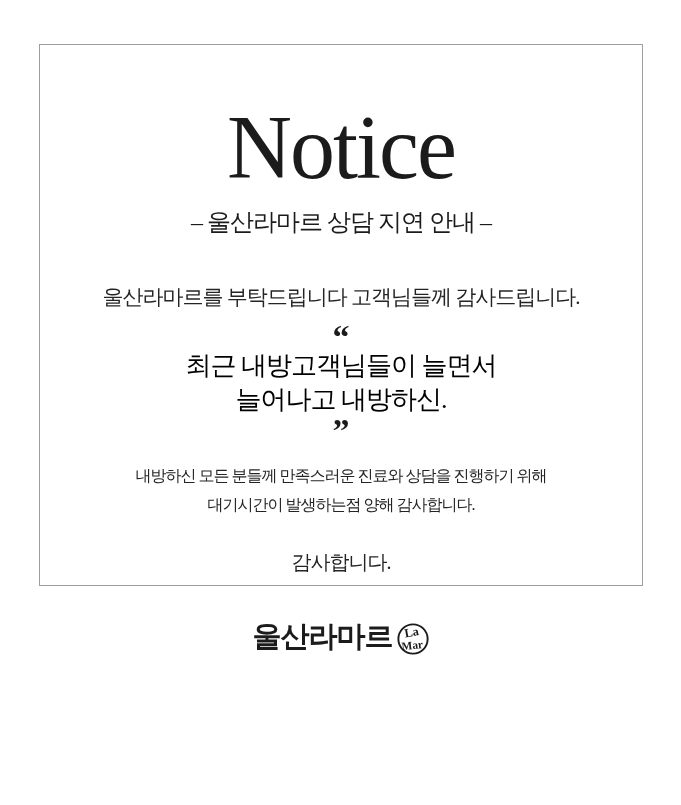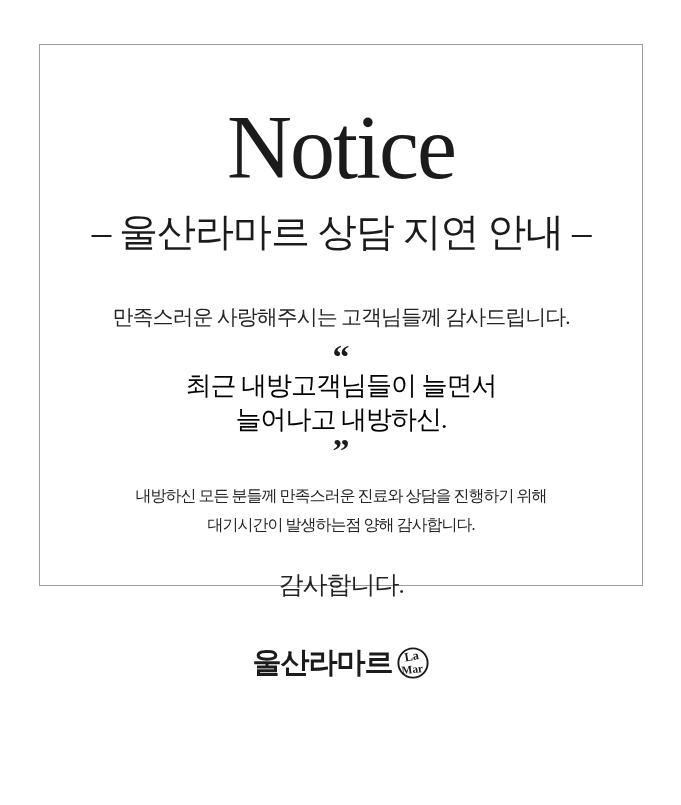--- a/index.html
+++ b/index.html
@@ -30,21 +30,21 @@
     font-family: "Liberation Serif", serif;
     font-size: 90px;
     line-height: 1;
     letter-spacing: -2px;
     font-weight: 400;
     color: #1b1b1b;
     margin: 58px 0 0 0;
   }
   .subtitle {
     font-family: "Liberation Serif", serif;
-    font-size: 39px;
+    font-size: 24px;
     line-height: 1.3;
     margin-top: 14px;
     color: #1b1b1b;
     letter-spacing: -1px;
     text-align: center;
   }
   .greeting {
     font-size: 21px;
     line-height: 1.3;
     margin-top: 46px;
@@ -68,31 +68,31 @@
     letter-spacing: -1px;
   }
   .para {
     font-size: 16px;
     line-height: 29px;
     margin-top: 22px;
     color: #242424;
     letter-spacing: -1px;
   }
   .closing {
-    font-size: 25px;
+    font-size: 20px;
     line-height: 1.3;
     margin-top: 30px;
     color: #242424;
     letter-spacing: -1px;
   }
   .logo-row {
     margin-top: 42px;
     display: flex;
     justify-content: center;
-    align-items: center;
+    align-items: flex-end;
     gap: 3px;
   }
   .logo-text {
     font-family: "Liberation Sans", sans-serif;
     font-weight: 800;
     font-size: 29px;
     letter-spacing: -1px;
     color: #1b1b1b;
   }
   .emblem {
@@ -108,21 +108,21 @@
 </style>
 </head>
 <body>
 
 <div class="frame">
 
   <div class="title">Notice</div>
 
   <div class="subtitle">– 울산라마르 상담 지연 안내 –</div>
 
-  <div class="greeting">만족스러운 사랑해주시는 고객님들께 감사드립니다.</div>
+  <div class="greeting">울산라마르를 부탁드립니다 고객님들께 감사드립니다.</div>
 
   <div class="quote-mark quote-open">“</div>
 
   <div class="quote-lines">
     <div>최근 내방고객님들이 늘면서</div>
     <div>늘어나고 내방하신.</div>
   </div>
 
   <div class="quote-mark quote-close">”</div>
 

